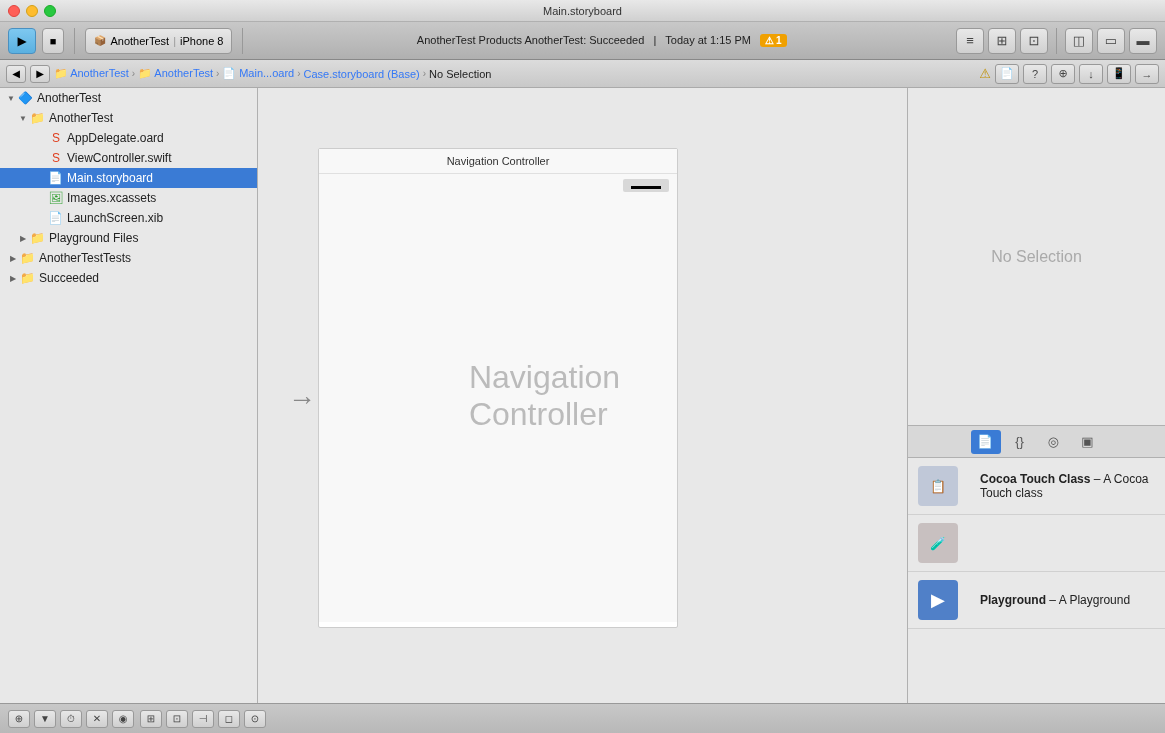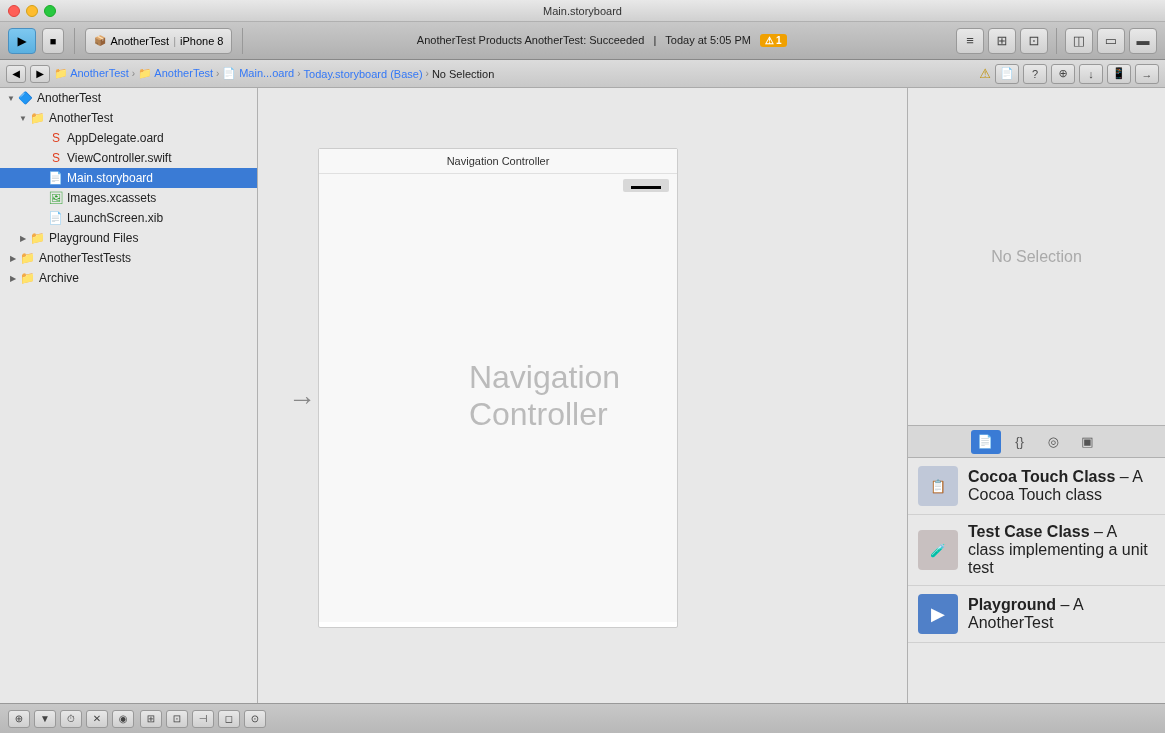--- a/index.html
+++ b/index.html
@@ -258,21 +258,21 @@
       gap: 10px; cursor: pointer;
     }
     .lib-icon {
       width: 40px; height: 40px;
       background: #c8c8c8;
       border-radius: 4px;
       display: flex; align-items: center; justify-content: center;
       flex-shrink: 0; font-size: 18px;
     }
     .lib-text { flex: 1; }
-    .lib-title { font-size: 16px; color: #222; font-weight: 500; }
+    .lib-title { font-size: 12px; color: #222; font-weight: 500; margin-left: 12px; }
     .lib-title strong { font-weight: 600; }
 
     
     #bottom-bar {
       height: 30px;
       background: linear-gradient(to bottom, #c8c8c8, #b8b8b8);
       border-top: 1px solid #999;
       display: flex;
       align-items: center;
       padding: 0 8px;
@@ -313,21 +313,21 @@
     <span style="font-size:10px;">📦</span>
     <span>AnotherTest</span>
     <span style="color:#999;">|</span>
     <span>iPhone 8</span>
   </div>
   <div class="toolbar-separator"></div>
   <div class="status-area">
     <span class="status-succeeded">
       <span>AnotherTest   Products AnotherTest: Succeeded</span>
       &nbsp;&nbsp;|&nbsp;&nbsp;
-      <span>Today at 5:05 PM</span>
+      <span>Today at 1:15 PM</span>
       &nbsp;
     </span>
     <span class="warning-badge">
       ⚠ <span>1</span>
     </span>
   </div>
   <div class="toolbar-right">
     <div class="toolbar-icon-btn">≡</div>
     <div class="toolbar-icon-btn">⊞</div>
     <div class="toolbar-icon-btn">⊡</div>
@@ -343,21 +343,21 @@
     <div class="nav-btn">◀</div>
     <div class="nav-btn">▶</div>
   </div>
   <div class="breadcrumb">
     <span class="breadcrumb-item">📁 AnotherTest</span>
     <span class="breadcrumb-sep">›</span>
     <span class="breadcrumb-item">📁 AnotherTest</span>
     <span class="breadcrumb-sep">›</span>
     <span class="breadcrumb-item">📄 Main...oard</span>
     <span class="breadcrumb-sep">›</span>
-    <span class="breadcrumb-item">Today.storyboard (Base)</span>
+    <span class="breadcrumb-item">Case.storyboard (Base)</span>
     <span class="breadcrumb-sep">›</span>
     <span class="breadcrumb-current">No Selection</span>
   </div>
   <div class="second-toolbar-right">
     <span style="color:#c09000;font-size:13px;">⚠</span>
     <div class="tb2-icon">📄</div>
     <div class="tb2-icon">?</div>
     <div class="tb2-icon">⊕</div>
     <div class="tb2-icon">↓</div>
     <div class="tb2-icon">📱</div>
@@ -414,21 +414,21 @@
 
     <div class="tree-item" style="padding-left: 6px;">
       <span class="tree-arrow closed"></span>
       <span class="tree-icon icon-folder">📁</span>
       <span class="tree-label">AnotherTestTests</span>
     </div>
 
     <div class="tree-item" style="padding-left: 6px;">
       <span class="tree-arrow closed"></span>
       <span class="tree-icon icon-folder">📁</span>
-      <span class="tree-label">Archive</span>
+      <span class="tree-label">Succeeded</span>
     </div>
   </div>
 
   <div id="editor-area">
     <div id="storyboard-canvas">
 
       <div class="arrow-right">→</div>
 
       <div class="nav-controller-box">
         <div class="nav-controller-header">
@@ -461,30 +461,27 @@
           <span style="font-size:13px;color:#444;">📋</span>
         </div>
         <div class="lib-text">
           <div class="lib-title"><strong>Cocoa Touch Class</strong> <span>– A Cocoa Touch class</span></div>
         </div>
       </div>
       <div class="library-item">
         <div class="lib-icon" style="background:#c8c0c0;">
           <span style="font-size:13px;color:#444;">🧪</span>
         </div>
-        <div class="lib-text">
-          <div class="lib-title"><strong>Test Case Class</strong> <span>– A class implementing a unit test</span></div>
-        </div>
       </div>
       <div class="library-item">
         <div class="lib-icon" style="background:#5080c8;">
           <span style="font-size:18px;color:white;">▶</span>
         </div>
         <div class="lib-text">
-          <div class="lib-title"><strong>Playground</strong> <span>– A AnotherTest</span></div>
+          <div class="lib-title"><strong>Playground</strong> <span>– A Playground</span></div>
         </div>
       </div>
     </div>
   </div>
 </div>
 
 <div id="bottom-bar">
   <div class="bottom-left">
     <div class="bottom-btn">⊕</div>
     <div class="bottom-btn">▼</div>

